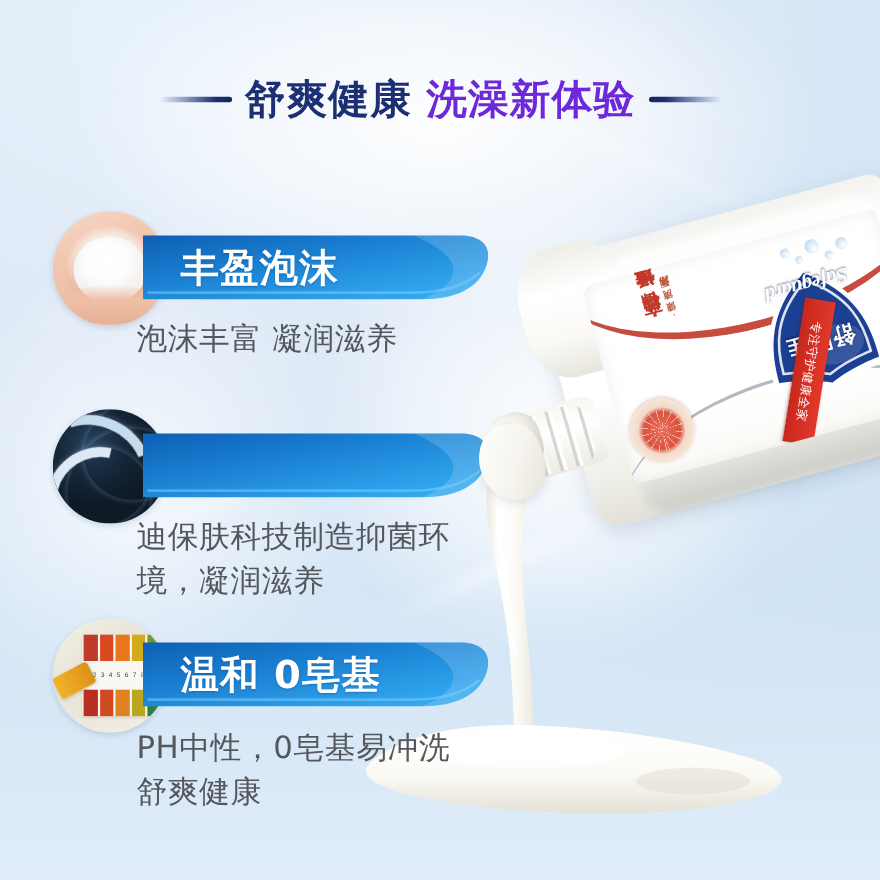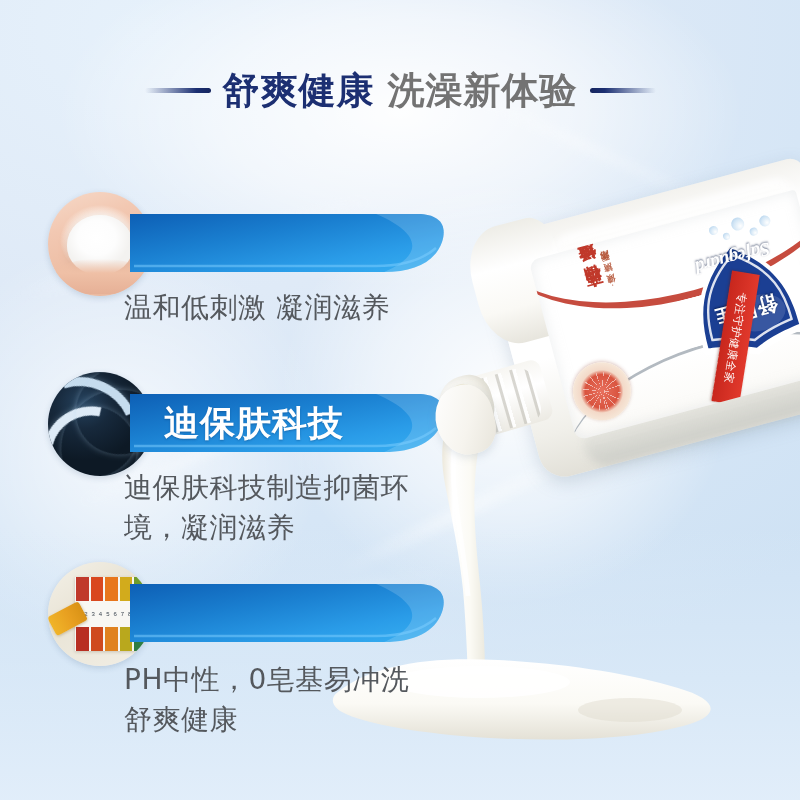--- a/index.html
+++ b/index.html
@@ -92,21 +92,21 @@
   .dash-right { background: linear-gradient(to left,  rgba(26,44,110,0) 0%, #1b2f72 78%, #16265f 100%); }
   .headline-text {
     font-size: 37px;
     font-weight: bold;
     letter-spacing: 1px;
     line-height: 1;
     white-space: nowrap;
     font-family: "DejaVu Sans", "Liberation Sans", sans-serif;
   }
   .hl-1 { color: #1c2f72; }
-  .hl-2 { color: #737373; margin-left: 1px; }
+  .hl-2 { color: #6d28d9; margin-left: 1px; }
 
   
   .feature {
     position: absolute;
     left: 48px;
     width: 470px;
   }
   .feat-1 { top: 192px; }
   .feat-2 { top: 372px; }
   .feat-3 { top: 562px; }
@@ -629,22 +629,23 @@
             <stop offset="0%" stop-color="#0d5fb5"></stop>
             <stop offset="38%" stop-color="#1a7fd0"></stop>
             <stop offset="72%" stop-color="#2a9ce8"></stop>
             <stop offset="100%" stop-color="#38b0f2"></stop>
           </linearGradient>
         </defs>
         <path d="M4 6 H292 C312 6 322 16 316 34 C309 54 288 64 258 64 H4 Z" fill="url(#rib1)"></path>
         <path d="M250 6 H292 C312 6 322 16 316 34 C309 54 288 64 258 64 C292 50 302 28 250 6 Z" fill="#ffffff" opacity=".16"></path>
         <path d="M8 58 H250 C278 58 296 52 310 40" stroke="#7fd0ff" stroke-width="2.5" fill="none" opacity=".5"></path>
       </svg>
+      <div class="ribbon-label">丰盈泡沫</div>
     </div>
-    <div class="feature-desc">温和低刺激 凝润滋养</div>
+    <div class="feature-desc">泡沫丰富 凝润滋养</div>
   </div>
 
   <div class="feature feat-2">
     <div class="feature-icon">
       <div class="icon-fiber-bg">
         <span class="fiber fiber-1"></span>
         <span class="fiber fiber-2"></span>
         <span class="fiber fiber-3"></span>
         <span class="fiber fiber-4"></span>
       </div>
@@ -656,21 +657,20 @@
             <stop offset="0%" stop-color="#0d5fb5"></stop>
             <stop offset="38%" stop-color="#1a7fd0"></stop>
             <stop offset="72%" stop-color="#2a9ce8"></stop>
             <stop offset="100%" stop-color="#38b0f2"></stop>
           </linearGradient>
         </defs>
         <path d="M4 6 H292 C312 6 322 16 316 34 C309 54 288 64 258 64 H4 Z" fill="url(#rib2)"></path>
         <path d="M250 6 H292 C312 6 322 16 316 34 C309 54 288 64 258 64 C292 50 302 28 250 6 Z" fill="#ffffff" opacity=".16"></path>
         <path d="M8 58 H250 C278 58 296 52 310 40" stroke="#7fd0ff" stroke-width="2.5" fill="none" opacity=".5"></path>
       </svg>
-      <div class="ribbon-label">迪保肤科技</div>
     </div>
     <div class="feature-desc" style="white-space:pre-line">迪保肤科技制造抑菌环
 境，凝润滋养</div>
   </div>
 
   <div class="feature feat-3">
     <div class="feature-icon">
       <div class="icon-ph-bg">
         <div class="ph-chart">
           <div class="ph-row ph-row-top">
@@ -710,19 +710,20 @@
             <stop offset="0%" stop-color="#0d5fb5"></stop>
             <stop offset="38%" stop-color="#1a7fd0"></stop>
             <stop offset="72%" stop-color="#2a9ce8"></stop>
             <stop offset="100%" stop-color="#38b0f2"></stop>
           </linearGradient>
         </defs>
         <path d="M4 6 H292 C312 6 322 16 316 34 C309 54 288 64 258 64 H4 Z" fill="url(#rib3)"></path>
         <path d="M250 6 H292 C312 6 322 16 316 34 C309 54 288 64 258 64 C292 50 302 28 250 6 Z" fill="#ffffff" opacity=".16"></path>
         <path d="M8 58 H250 C278 58 296 52 310 40" stroke="#7fd0ff" stroke-width="2.5" fill="none" opacity=".5"></path>
       </svg>
+      <div class="ribbon-label">温和 0皂基</div>
     </div>
     <div class="feature-desc" style="white-space:pre-line">PH中性，0皂基易冲洗
 舒爽健康</div>
   </div>
 
   <div class="cap"></div>
 </div>
 
 </body></html>

